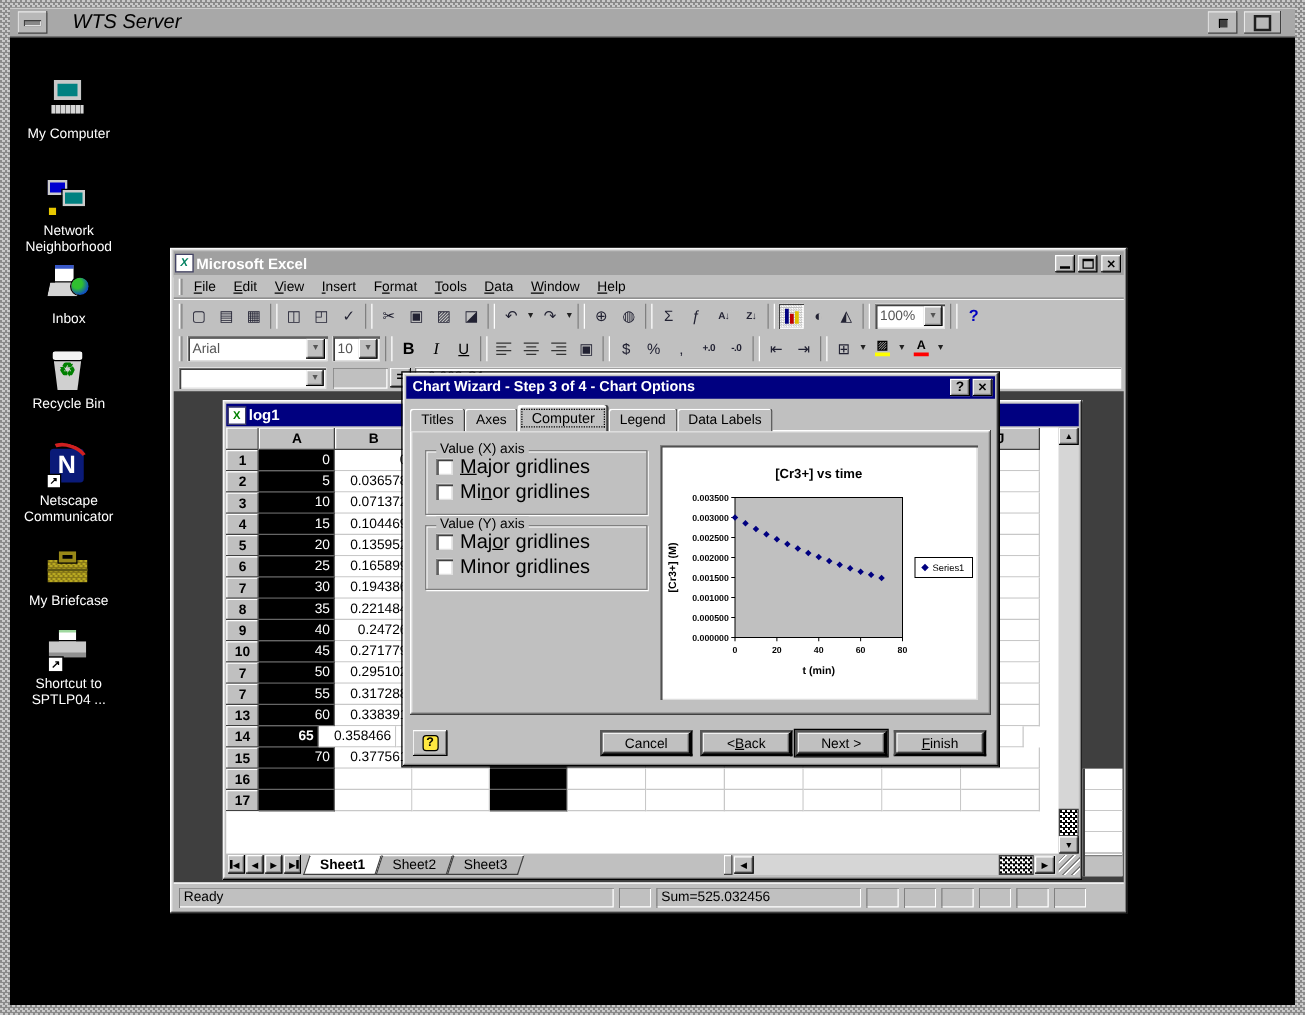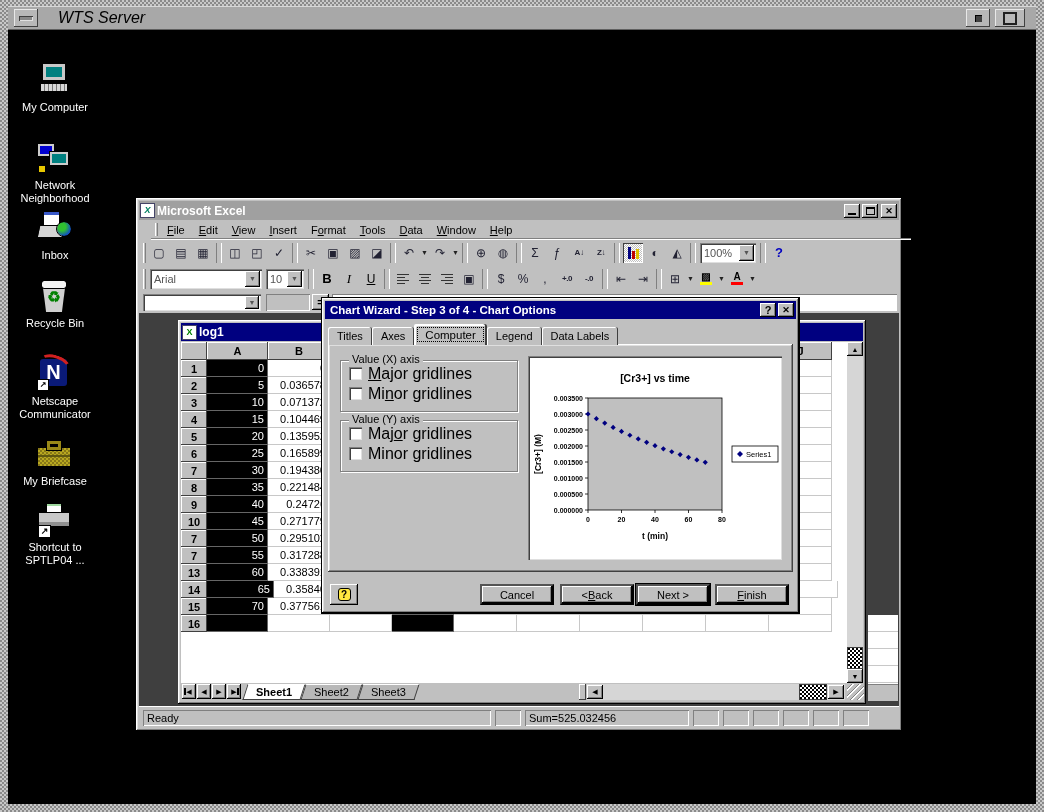--- a/index.html
+++ b/index.html
@@ -229,21 +229,21 @@
         <span class="wbtn btn95">
             <span class="minbar"></span>
           </span>
         <span class="wbtn btn95">
             <span class="maxbox"></span>
           </span>
         <span class="wbtn btn95" style="margin-left:3px;">
             <span>✕</span>
           </span>
       </div>
-      <div id="menubar" style="position:absolute;left:3px;top:23px;width:760px;margin-left:12px;">
+      <div id="menubar" style="position:absolute;left:3px;top:23px;width:760px;">
           <span class="grip"></span>
           <span class="menu-item"><u>F</u>ile</span>
           <span class="menu-item"><u>E</u>dit</span>
           <span class="menu-item"><u>V</u>iew</span>
           <span class="menu-item"><u>I</u>nsert</span>
           <span class="menu-item">F<u>o</u>rmat</span>
           <span class="menu-item"><u>T</u>ools</span>
           <span class="menu-item"><u>D</u>ata</span>
           <span class="menu-item"><u>W</u>indow</span>
           <span class="menu-item"><u>H</u>elp</span>
@@ -552,21 +552,21 @@
                   <span class="cell sel" style="width: 62px;">0.00164</span>
                   <span class="cell" style="width: 63px;"></span>
                   <span class="cell" style="width: 63px;"></span>
                   <span class="cell" style="width: 63px;"></span>
                   <span class="cell" style="width: 63px;"></span>
                   <span class="cell" style="width: 63px;"></span>
                   <span class="cell" style="width: 63px;"></span>
                 </div>
                 <div class="grid-row">
                   <span class="row-hdr">14</span>
-                  <span class="cell sel num" style="width: 67px;">65</span>
+                  <span class="cell sel num" style="width: 48px; font-weight: bold;">65</span>
                   <span class="cell num" style="width: 62px;">0.358466</span>
                   <span class="cell num" style="width: 62px;">0.001434</span>
                   <span class="cell sel" style="width: 62px;">0.00156</span>
                   <span class="cell" style="width: 63px;"></span>
                   <span class="cell" style="width: 63px;"></span>
                   <span class="cell" style="width: 63px;"></span>
                   <span class="cell" style="width: 63px;"></span>
                   <span class="cell" style="width: 63px;"></span>
                   <span class="cell" style="width: 63px;"></span>
                 </div>
@@ -578,20 +578,33 @@
                   <span class="cell sel" style="width: 62px;">0.00149</span>
                   <span class="cell" style="width: 63px;"></span>
                   <span class="cell" style="width: 63px;"></span>
                   <span class="cell" style="width: 63px;"></span>
                   <span class="cell" style="width: 63px;"></span>
                   <span class="cell" style="width: 63px;"></span>
                   <span class="cell" style="width: 63px;"></span>
                 </div>
                 <div class="grid-row">
                   <span class="row-hdr">16</span>
+                  <span class="cell sel" style="width: 61px;"></span>
+                  <span class="cell" style="width: 62px;"></span>
+                  <span class="cell" style="width: 62px;"></span>
+                  <span class="cell sel" style="width: 62px;"></span>
+                  <span class="cell" style="width: 63px;"></span>
+                  <span class="cell" style="width: 63px;"></span>
+                  <span class="cell" style="width: 63px;"></span>
+                  <span class="cell" style="width: 63px;"></span>
+                  <span class="cell" style="width: 63px;"></span>
+                  <span class="cell" style="width: 63px;"></span>
+                </div>
+                <div class="grid-row">
+                  <span class="row-hdr">17</span>
                   <span class="cell sel" style="width: 61px;"></span>
                   <span class="cell" style="width: 62px;"></span>
                   <span class="cell" style="width: 62px;"></span>
                   <span class="cell sel" style="width: 62px;"></span>
                   <span class="cell" style="width: 63px;"></span>
                   <span class="cell" style="width: 63px;"></span>
                   <span class="cell" style="width: 63px;"></span>
                   <span class="cell" style="width: 63px;"></span>
                   <span class="cell" style="width: 63px;"></span>
                   <span class="cell" style="width: 63px;"></span>

